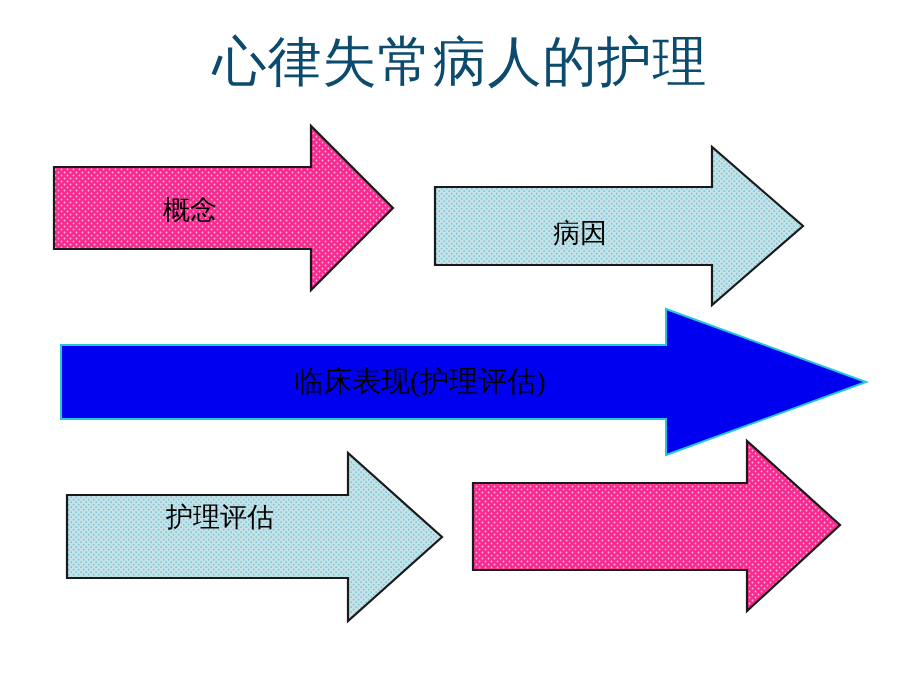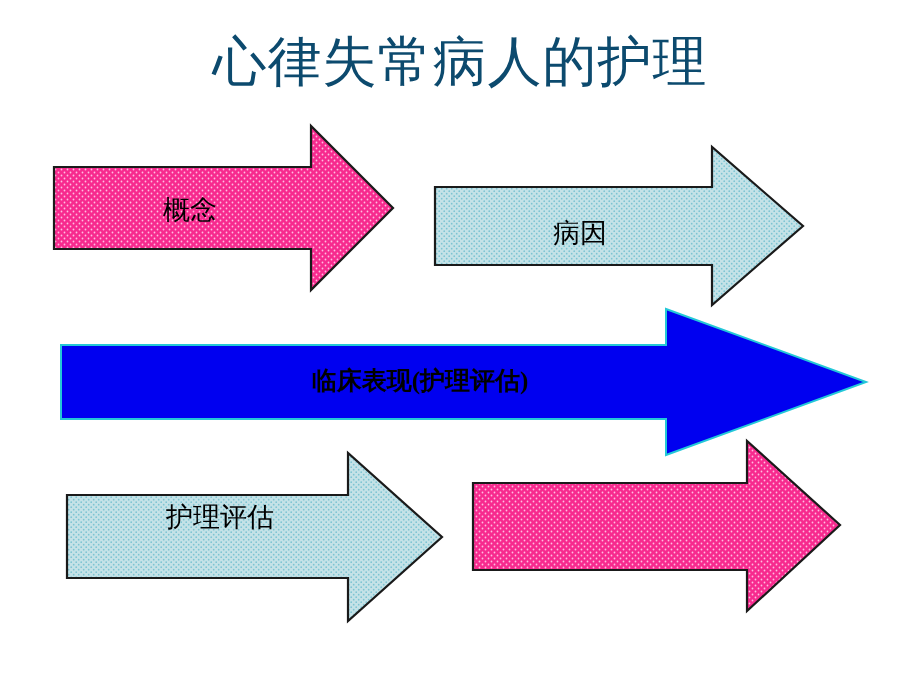--- a/index.html
+++ b/index.html
@@ -41,21 +41,21 @@
   }
   .arrow-label {
     position: absolute;
     text-align: center;
     color: #000000;
     font-family: "Liberation Serif", "DejaVu Serif", serif;
     white-space: nowrap;
     pointer-events: none;
   }
   .label-normal { font-size: 27px; line-height: 30px; font-weight: 400; }
-  .label-bold   { font-size: 25px; line-height: 32px; font-weight: 700; }
+  .label-bold   { font-size: 29px; line-height: 32px; font-weight: 400; }
 </style>
 </head>
 <body>
 
 <div id="slide" style="background: rgb(255, 255, 255);">
 
   <div id="slide-title">心律失常病人的护理</div>
 
   <div class="arrow" style="left:48px; top:120px;">
     <svg width="352" height="176" viewBox="0 0 352 176" aria-hidden="true">

